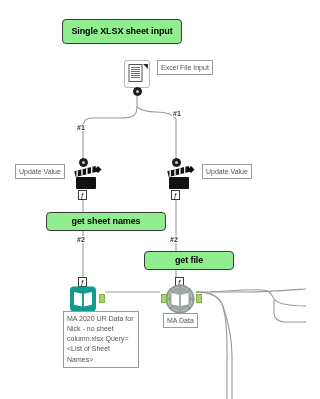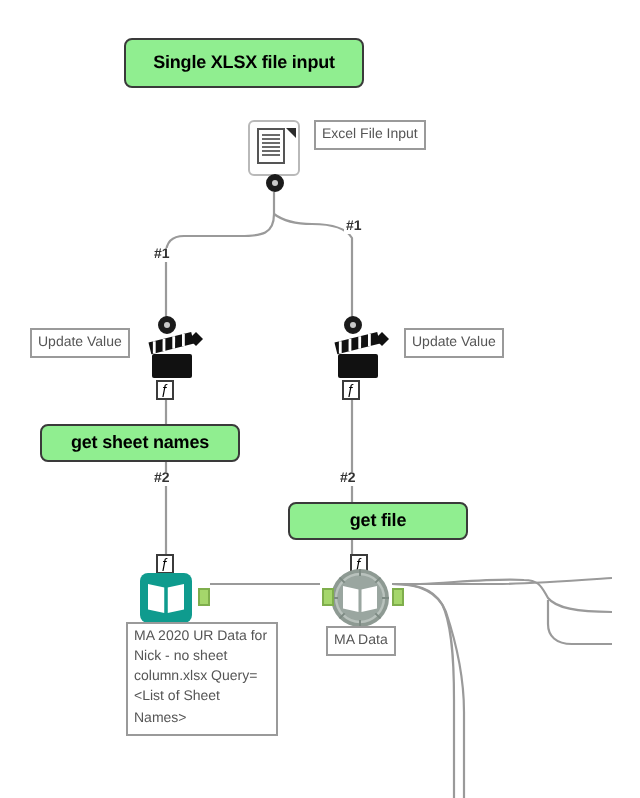--- a/index.html
+++ b/index.html
@@ -152,21 +152,21 @@
 
       <path d="M196,292 L248,292 C262,292 276,291 306,289"></path>
       <path d="M196,292 C208,292 216,294 221,302 C226,312 227,330 227,350 L227,399"></path>
       <path d="M196,292 C210,292 219,296 223,306 C227,318 232,336 232,356 L232,399"></path>
       <path d="M306,306 C288,306 278,304 274,299 C271,294 270,290 262,290 C250,289 230,291 210,292"></path>
       <path d="M306,322 L286,322 C278,322 274,318 274,312 L274,300"></path>
     </g>
   </svg>
 
   <div class="green-box" style="left:62px; top:19px; width:120px; height:25px;">
-    <span>Single XLSX file input</span>
+    <span>Single XLSX sheet input</span>
   </div>
 
   <div class="node" style="left:124px; top:60px; width:30px; height:40px;">
     <div class="icon-doc" style="left:0px; top:0px;">
       <svg width="24" height="26" viewBox="0 0 24 26">
         <rect x="4" y="3.5" width="13" height="17" fill="#ffffff" stroke="#555555" stroke-width="1"></rect>
         <g stroke="#6b6b6b" stroke-width="1">
           <line x1="6" y1="6.5" x2="15" y2="6.5"></line>
           <line x1="6" y1="8.5" x2="15" y2="8.5"></line>
           <line x1="6" y1="10.5" x2="15" y2="10.5"></line>
@@ -236,21 +236,21 @@
     </svg>
     <div class="port-square" style="left:8px; top:32px;">
       <span>ƒ</span>
     </div>
   </div>
 
   <div class="caption" style="left:202px; top:164px;">
     <span>Update Value</span>
   </div>
 
-  <div class="green-box" style="left:20px; top:212px; width:100px; height:19px;">
+  <div class="green-box" style="left:46px; top:212px; width:120px; height:19px;">
     <span>get sheet names</span>
   </div>
 
   <div class="edge-label" style="left:76px; top:236px;">
     <span>#2</span>
   </div>
   <div class="edge-label" style="left:169px; top:236px;">
     <span>#2</span>
   </div>
 

